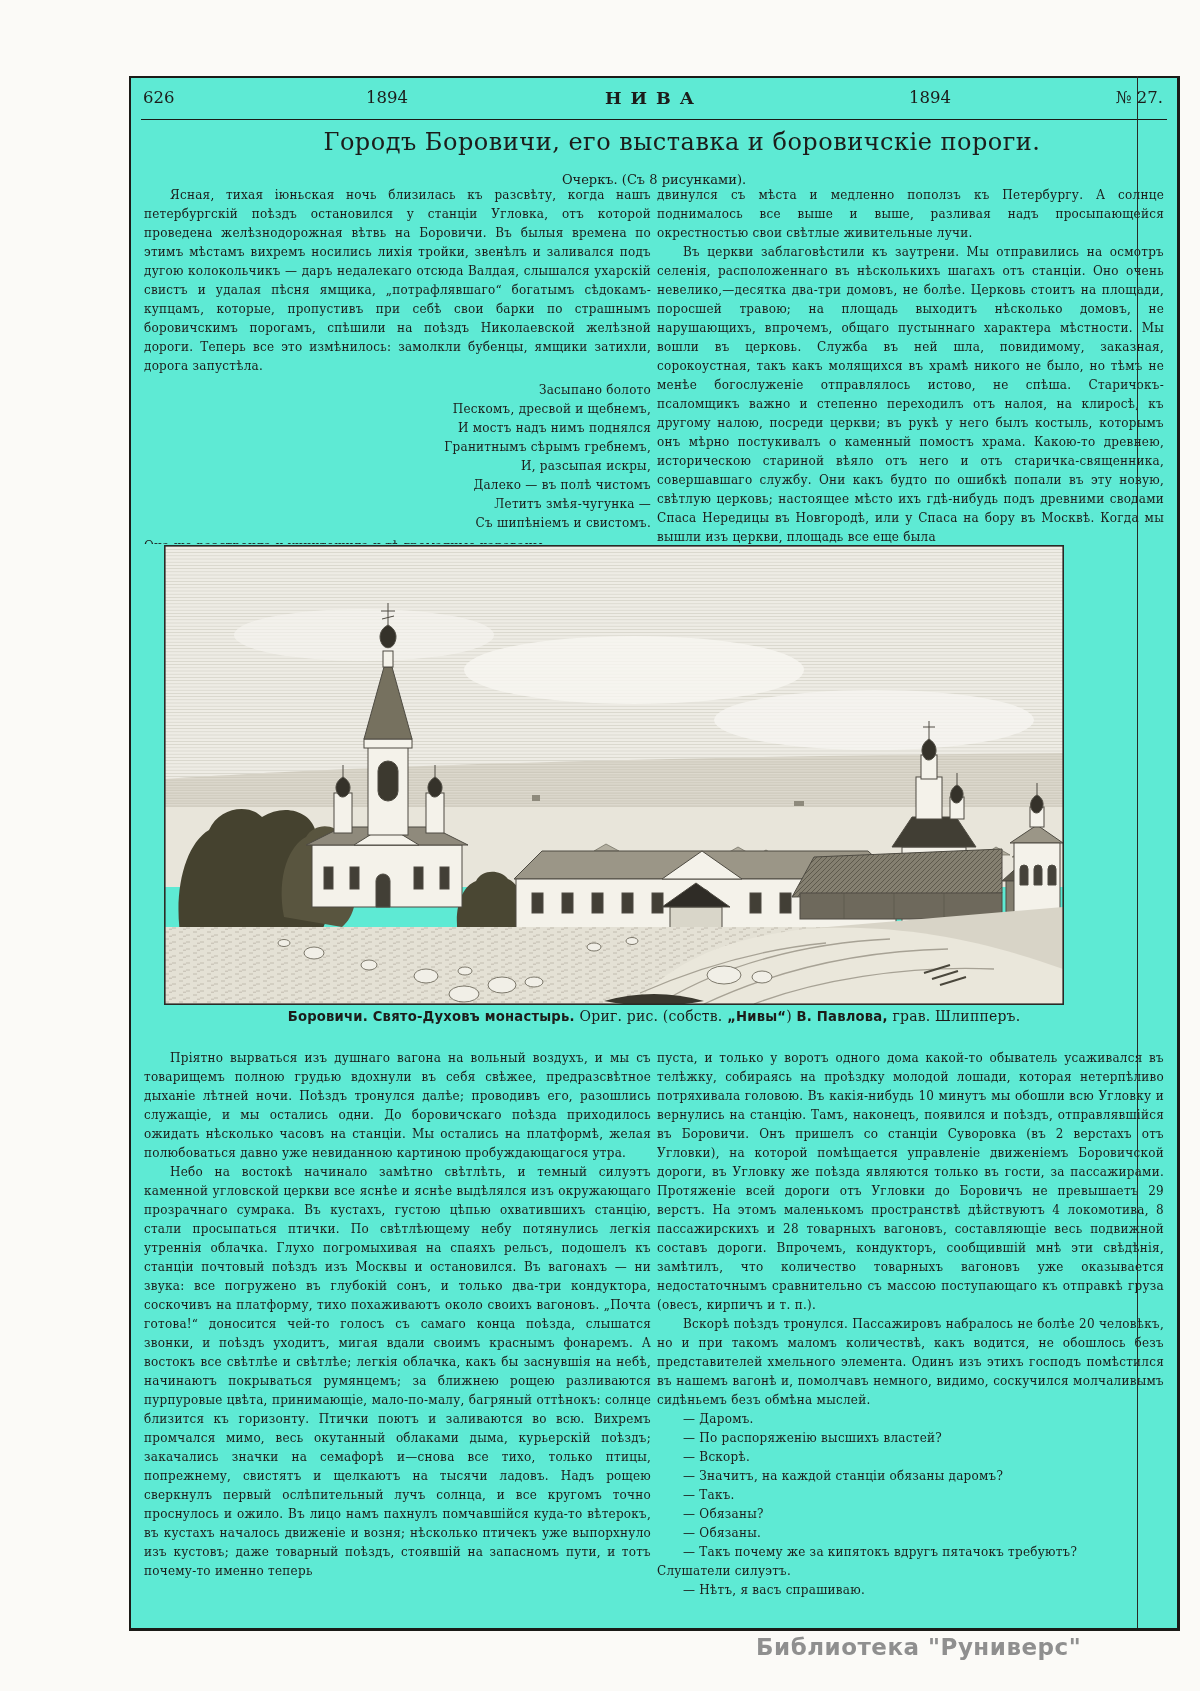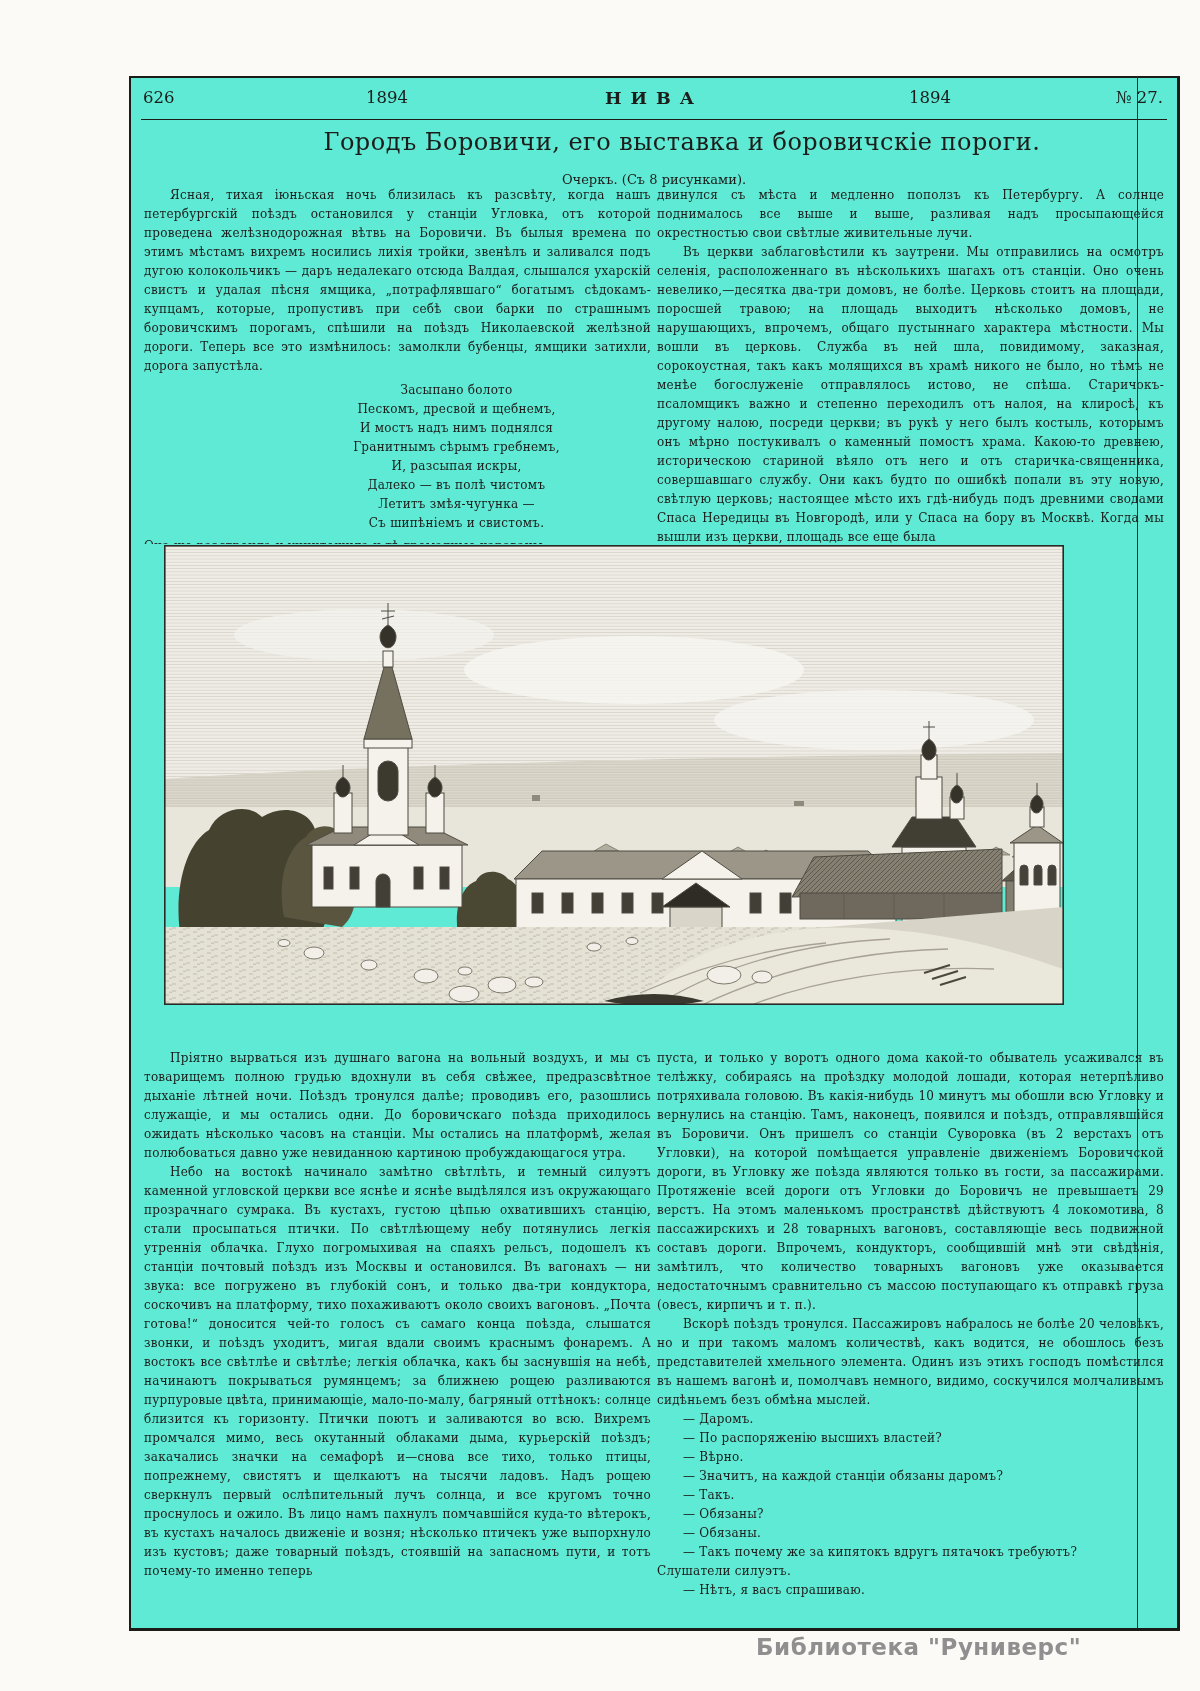--- a/index.html
+++ b/index.html
@@ -36,21 +36,21 @@
     position:absolute;width:507px;
     text-align:justify;font-size:12px;line-height:19px;letter-spacing:0.25px;
     overflow:hidden;
   }
   .col p{margin:0;}
   .col p.ind{text-indent:26px;}
   .c1t{left:13px;top:108px;max-height:358px;}
   .c2t{left:526px;top:108px;max-height:358px;}
   .c1b{left:13px;top:971px;max-height:585px;}
   .c2b{left:526px;top:971px;max-height:585px;}
-  .poem{margin:5px 0 4px 118px;text-align:center;}
+  .poem{margin:5px 0 4px 118px;text-align:right;}
   .poem p{text-indent:0 !important;}
   
   .engraving{position:absolute;left:33px;top:467px;width:900px;height:460px;}
   .caption{position:absolute;top:930px;width:100%;text-align:center;font-size:14px;letter-spacing:0.2px;white-space:nowrap;}
   .caption span.b{font-family:"DejaVu Sans", sans-serif;font-weight:bold;font-size:13.2px;}
   
   .watermark{
     position:absolute;left:756px;top:1634px;
     font-family:"DejaVu Sans", sans-serif;font-weight:bold;
     font-size:23px;color:#8f8f8f;letter-spacing:0.5px;
@@ -239,35 +239,36 @@
         <ellipse cx="598" cy="432" rx="10" ry="6"></ellipse>
         <ellipse cx="120" cy="398" rx="6" ry="3.5"></ellipse>
       </g>
       <path d="M440 456 q50 -14 100 0 q-50 10 -100 0 z" fill="#3a372e"></path>
       <path d="M760 428 l26 -8 M768 434 l26 -8 M776 440 l26 -8" stroke="#4a473c" stroke-width="2"></path>
 
       <rect x="0.8" y="0.8" width="898.4" height="458.4" fill="none" stroke="#2a2a26" stroke-width="1.6"></rect>
     </svg>
   </div>
 
+  <div class="caption"><span class="b">Боровичи. Свято-Духовъ монастырь. </span><span>Ориг. рис. (собств. </span><span class="b">„Нивы“</span><span>) </span><span class="b">В. Павлова, </span><span>грав. Шлипперъ.</span></div>
 
   <div class="col c1b">
     <div>
         <p class="ind">Пріятно вырваться изъ душнаго вагона на вольный воздухъ, и мы съ товарищемъ полною грудью вдохнули въ себя свѣжее, предразсвѣтное дыханіе лѣтней ночи. Поѣздъ тронулся далѣе; проводивъ его, разошлись служащіе, и мы остались одни. До боровичскаго поѣзда приходилось ожидать нѣсколько часовъ на станціи. Мы остались на платформѣ, желая полюбоваться давно уже невиданною картиною пробуждающагося утра.</p>
         <p class="ind">Небо на востокѣ начинало замѣтно свѣтлѣть, и темный силуэтъ каменной угловской церкви все яснѣе и яснѣе выдѣлялся изъ окружающаго прозрачнаго сумрака. Въ кустахъ, густою цѣпью охватившихъ станцію, стали просыпаться птички. По свѣтлѣющему небу потянулись легкія утреннія облачка. Глухо погромыхивая на спаяхъ рельсъ, подошелъ къ станціи почтовый поѣздъ изъ Москвы и остановился. Въ вагонахъ — ни звука: все погружено въ глубокій сонъ, и только два-три кондуктора, соскочивъ на платформу, тихо похаживаютъ около своихъ вагоновъ. „Почта готова!“ доносится чей-то голосъ съ самаго конца поѣзда, слышатся звонки, и поѣздъ уходитъ, мигая вдали своимъ краснымъ фонаремъ. А востокъ все свѣтлѣе и свѣтлѣе; легкія облачка, какъ бы заснувшія на небѣ, начинаютъ покрываться румянцемъ; за ближнею рощею разливаются пурпуровые цвѣта, принимающіе, мало-по-малу, багряный оттѣнокъ: солнце близится къ горизонту. Птички поютъ и заливаются во всю. Вихремъ промчался мимо, весь окутанный облаками дыма, курьерскій поѣздъ; закачались значки на семафорѣ и—снова все тихо, только птицы, попрежнему, свистятъ и щелкаютъ на тысячи ладовъ. Надъ рощею сверкнулъ первый ослѣпительный лучъ солнца, и все кругомъ точно проснулось и ожило. Въ лицо намъ пахнулъ помчавшійся куда-то вѣтерокъ, въ кустахъ началось движеніе и возня; нѣсколько птичекъ уже выпорхнуло изъ кустовъ; даже товарный поѣздъ, стоявшій на запасномъ пути, и тотъ почему-то именно теперь</p>
       </div>
   </div>
 
   <div class="col c2b">
     <div>
         <p>пуста, и только у воротъ одного дома какой-то обыватель усаживался въ телѣжку, собираясь на проѣздку молодой лошади, которая нетерпѣливо потряхивала головою. Въ какія-нибудь 10 минутъ мы обошли всю Угловку и вернулись на станцію. Тамъ, наконецъ, появился и поѣздъ, отправлявшійся въ Боровичи. Онъ пришелъ со станціи Суворовка (въ 2 верстахъ отъ Угловки), на которой помѣщается управленіе движеніемъ Боровичской дороги, въ Угловку же поѣзда являются только въ гости, за пассажирами. Протяженіе всей дороги отъ Угловки до Боровичъ не превышаетъ 29 верстъ. На этомъ маленькомъ пространствѣ дѣйствуютъ 4 локомотива, 8 пассажирскихъ и 28 товарныхъ вагоновъ, составляющіе весь подвижной составъ дороги. Впрочемъ, кондукторъ, сообщившій мнѣ эти свѣдѣнія, замѣтилъ, что количество товарныхъ вагоновъ уже оказывается недостаточнымъ сравнительно съ массою поступающаго къ отправкѣ груза (овесъ, кирпичъ и т. п.).</p>
         <p class="ind">Вскорѣ поѣздъ тронулся. Пассажировъ набралось не болѣе 20 человѣкъ, но и при такомъ маломъ количествѣ, какъ водится, не обошлось безъ представителей хмельного элемента. Одинъ изъ этихъ господъ помѣстился въ нашемъ вагонѣ и, помолчавъ немного, видимо, соскучился молчаливымъ сидѣньемъ безъ обмѣна мыслей.</p>
         <p class="ind">— Даромъ.</p>
         <p class="ind">— По распоряженію высшихъ властей?</p>
-        <p class="ind">— Вѣрно.</p>
+        <p class="ind">— Вскорѣ.</p>
         <p class="ind">— Значитъ, на каждой станціи обязаны даромъ?</p>
         <p class="ind">— Такъ.</p>
         <p class="ind">— Обязаны?</p>
         <p class="ind">— Обязаны.</p>
         <p class="ind">— Такъ почему же за кипятокъ вдругъ пятачокъ требуютъ?</p>
         <p>Слушатели силуэтъ.</p>
         <p class="ind">— Нѣтъ, я васъ спрашиваю.</p>
       </div>
   </div>
 

